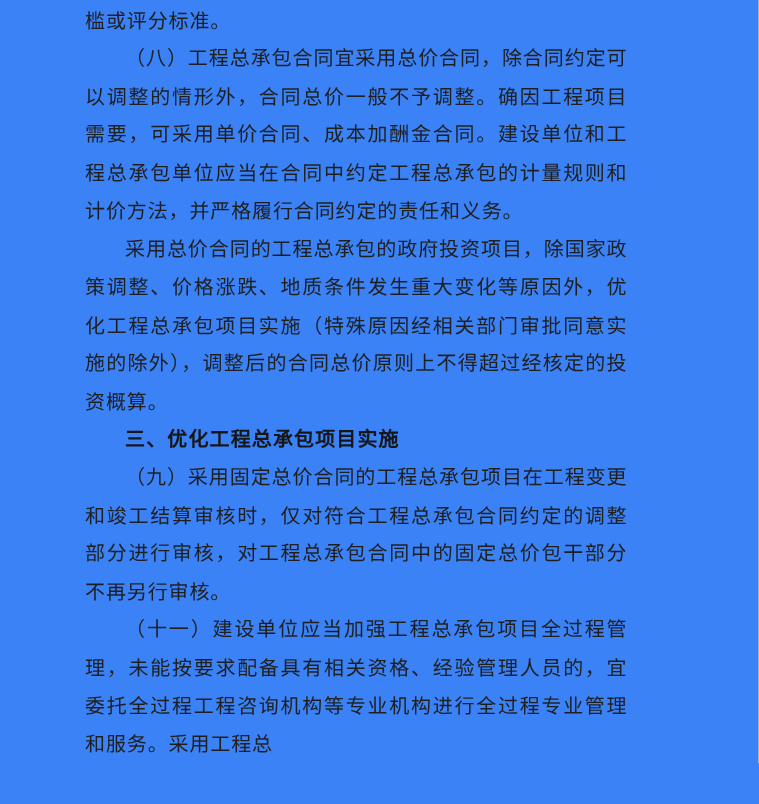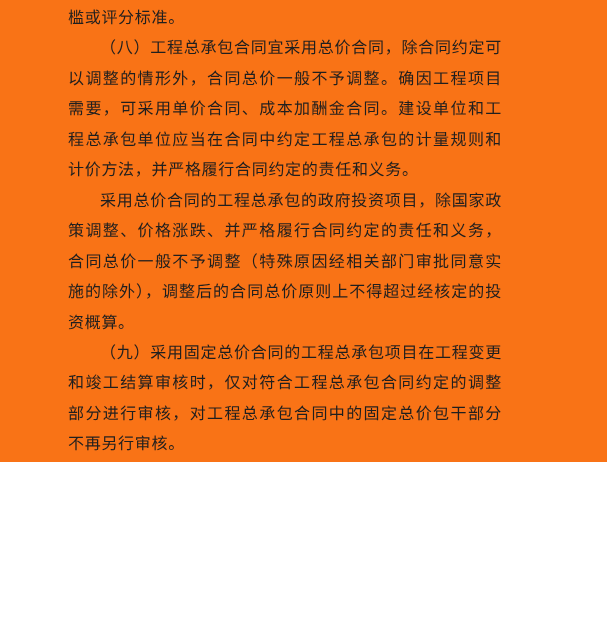--- a/index.html
+++ b/index.html
@@ -3,22 +3,22 @@
 <meta charset="utf-8">
 <style>
   html, body {
     margin: 0;
     padding: 0;
     background: #ffffff;
   }
   .page {
     position: relative;
     width: 607px;
-    height: 462px;
-    background: #f97316;
+    height: 643px;
+    background: #3b82f6;
     overflow: hidden;
     box-sizing: border-box;
     padding: 3px 105px 0 68px;
   }
   .doc-body {
     font-family: "Liberation Serif", "DejaVu Serif", serif;
     font-size: 16px;
     line-height: 30.45px;
     letter-spacing: 0.7px;
     color: #1f1f1f;
@@ -39,17 +39,18 @@
     color: #161616;
   }
 </style>
 </head>
 <body>
 
 <div class="page">
   <div class="doc-body">
     <p>槛或评分标准。</p>
     <p class="indent">（八）工程总承包合同宜采用总价合同，除合同约定可以调整的情形外，合同总价一般不予调整。确因工程项目需要，可采用单价合同、成本加酬金合同。建设单位和工程总承包单位应当在合同中约定工程总承包的计量规则和计价方法，并严格履行合同约定的责任和义务。</p>
-    <p class="indent">采用总价合同的工程总承包的政府投资项目，除国家政策调整、价格涨跌、并严格履行合同约定的责任和义务，合同总价一般不予调整（特殊原因经相关部门审批同意实施的除外），调整后的合同总价原则上不得超过经核定的投资概算。</p>
+    <p class="indent">采用总价合同的工程总承包的政府投资项目，除国家政策调整、价格涨跌、地质条件发生重大变化等原因外，优化工程总承包项目实施（特殊原因经相关部门审批同意实施的除外），调整后的合同总价原则上不得超过经核定的投资概算。</p>
+    <p class="indent heading">三、优化工程总承包项目实施</p>
     <p class="indent">（九）采用固定总价合同的工程总承包项目在工程变更和竣工结算审核时，仅对符合工程总承包合同约定的调整部分进行审核，对工程总承包合同中的固定总价包干部分不再另行审核。</p>
-    <p class="indent heading">三、优化工程总承包项目实施</p>
+    <p class="indent">（十一）建设单位应当加强工程总承包项目全过程管理，未能按要求配备具有相关资格、经验管理人员的，宜委托全过程工程咨询机构等专业机构进行全过程专业管理和服务。采用工程总</p>
   </div>
 </div>
 
 </body></html>

